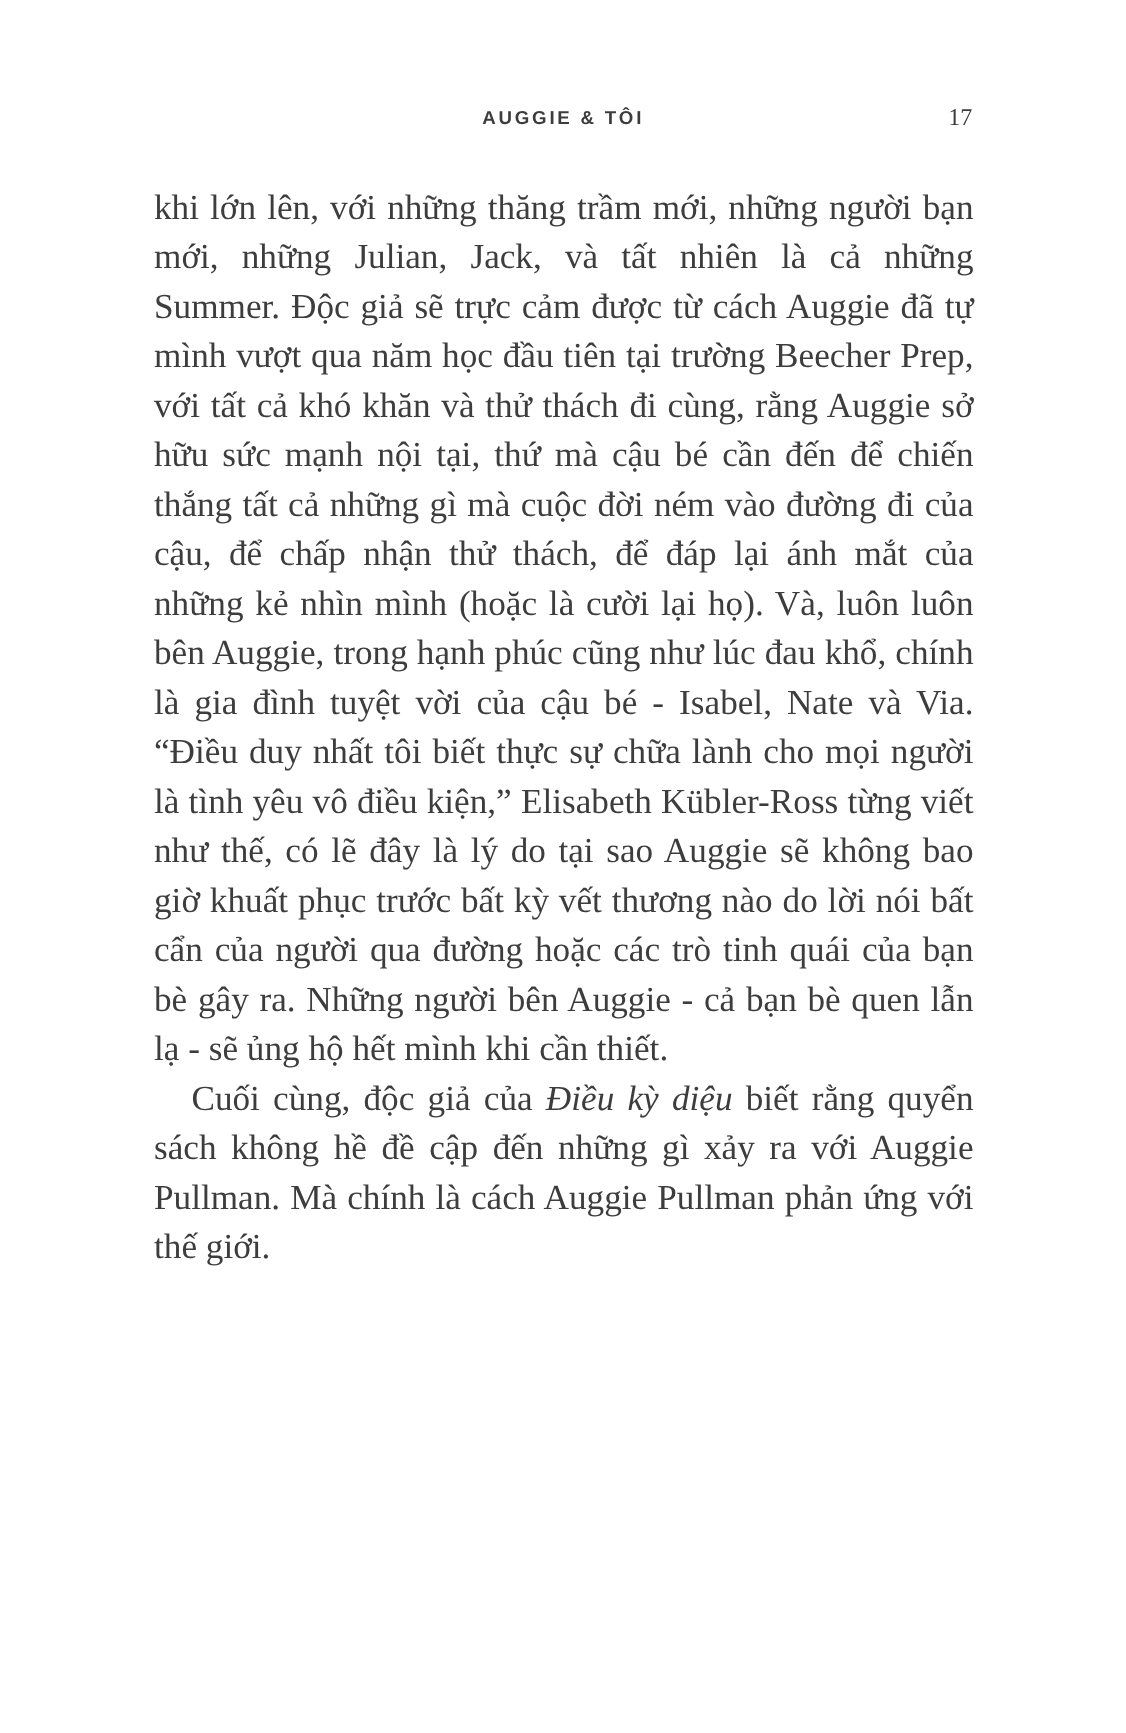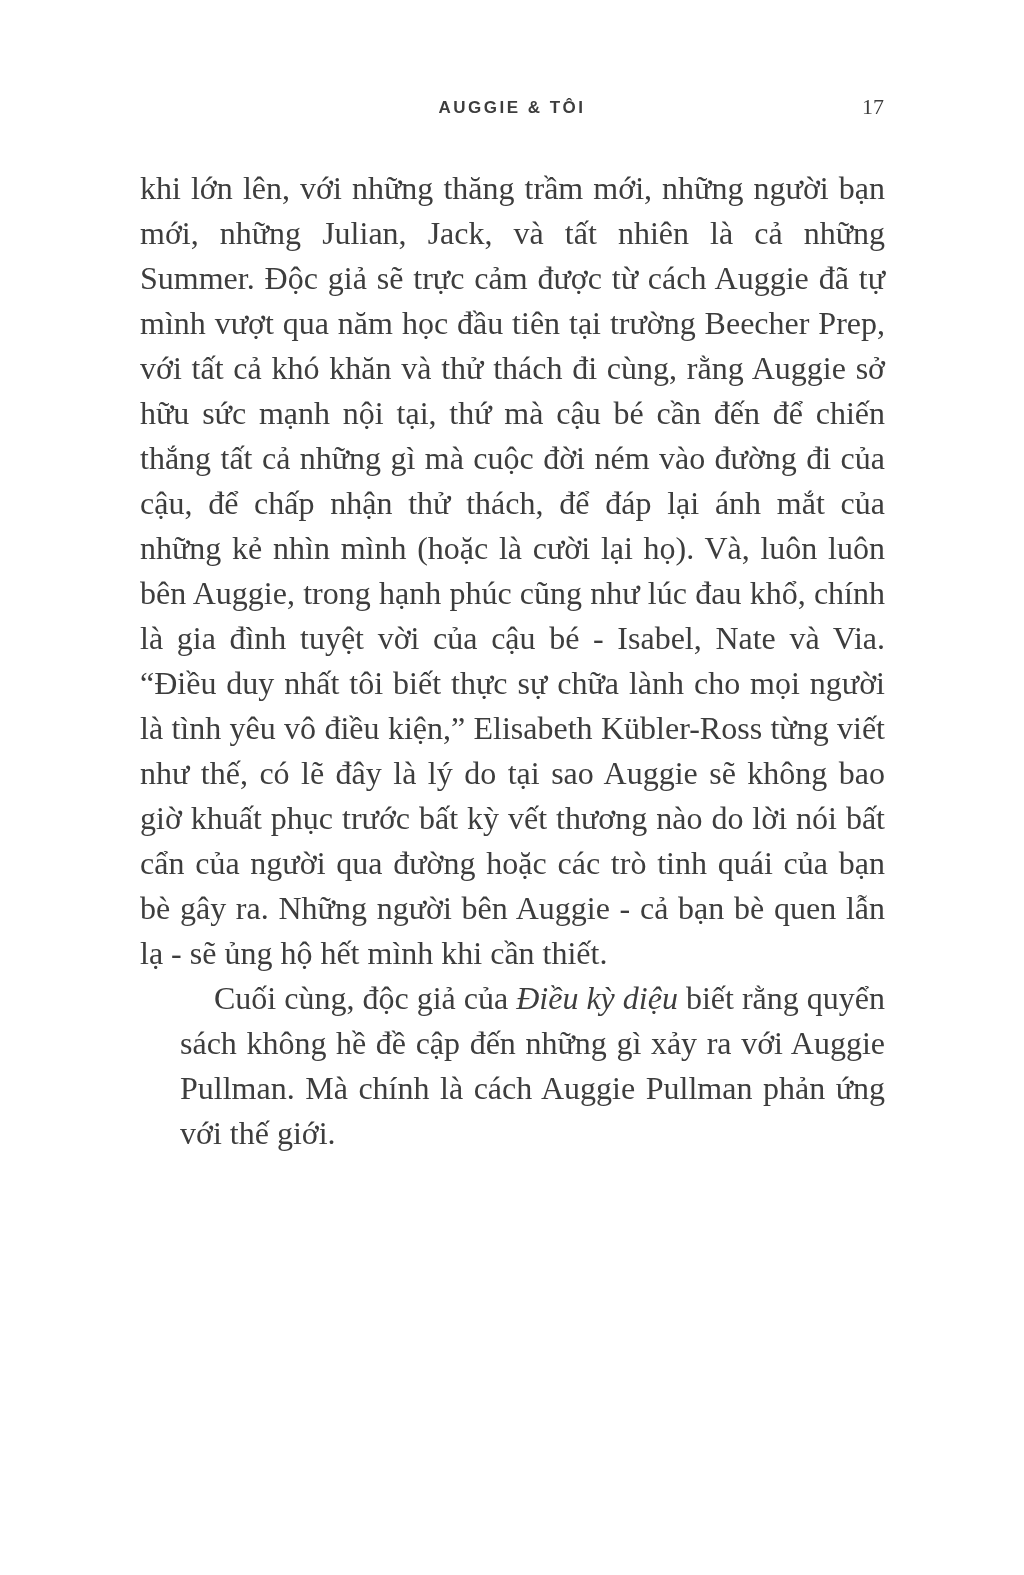--- a/index.html
+++ b/index.html
@@ -53,21 +53,20 @@
     line-height: 45px;
     text-align: justify;
     color: #3d3d3d;
   }
   .page-body p {
     margin: 0;
     padding: 0;
   }
   .page-body p.indent {
     text-indent: 34px;
-    margin-left: 40px;
   }
   .page-body em {
     font-style: italic;
   }
 </style>
 </head>
 <body>
 
 <div class="page">
   <div class="page-header">

